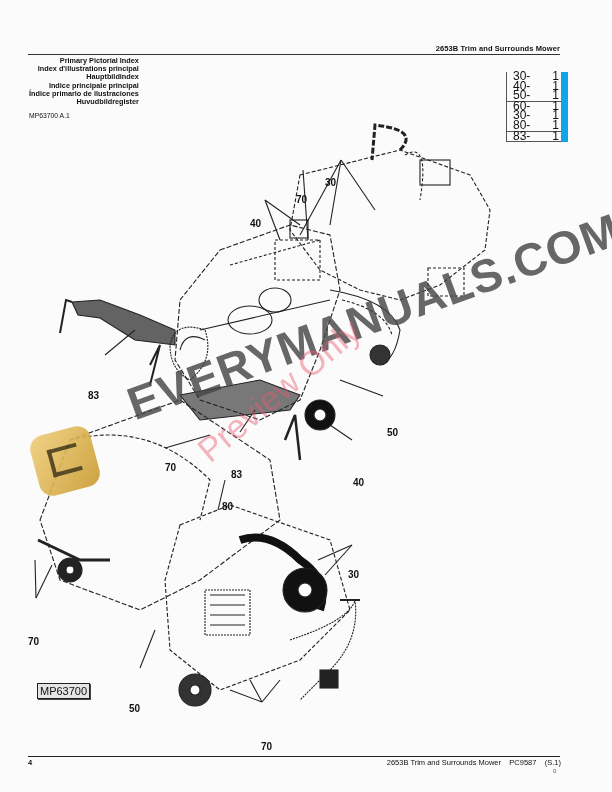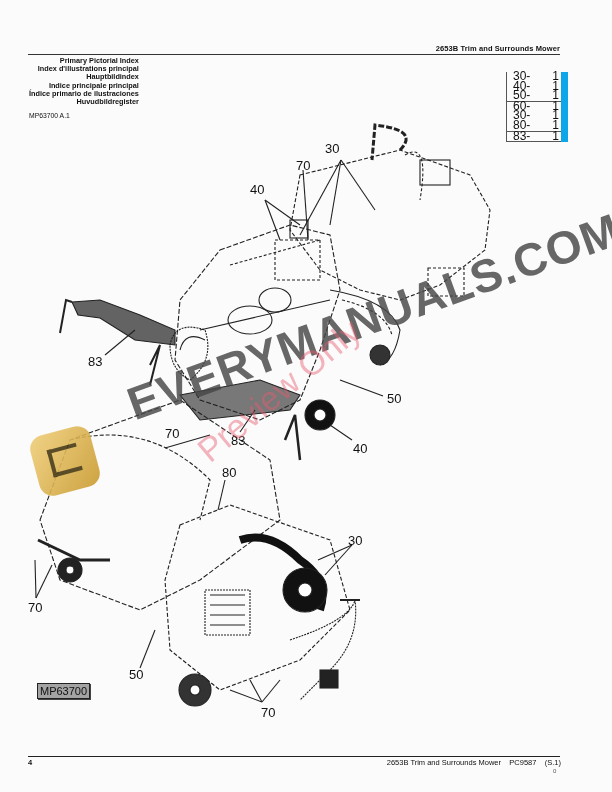--- a/index.html
+++ b/index.html
@@ -16,25 +16,25 @@
   .figure-ref { position: absolute; left: 29px; top: 112px; font-size: 6.8px; }
   .index-table {
     position: absolute; left: 506px; top: 72px; width: 54px; border-left: 1px solid #555; border-right: 7px solid #0ea5e9;
     font-size: 12px; line-height: 9.6px;
   }
   .index-group { border-bottom: 1px solid #555; }
   .index-group:first-child { border-top: 0; }
   .index-row { display: flex; justify-content: space-between; padding: 0 2px 0 6px; }
   .diagram { position: absolute; left: 0; top: 0; width: 612px; height: 792px; }
   .callout {
-    position: absolute; font-size: 13px; font-weight: normal; color: #111; font-family: "Liberation Sans", sans-serif;
+    position: absolute; font-size: 10px; font-weight: bold; color: #111; font-family: "Liberation Sans", sans-serif; margin-top: 36px;
   }
   .fig-box {
     position: absolute; left: 37px; top: 683px; border: 1px solid #222; padding: 1px 2px; font-size: 11px;
-    box-shadow: 1px 1px 0 #444; background: #a3a3a3;
+    box-shadow: 1px 1px 0 #444; background: #e5e5e5;
   }
   .footer-rule { position: absolute; left: 28px; top: 756px; width: 532px; height: 1px; background: #222; }
   .footer-page { position: absolute; left: 28px; top: 758px; font-size: 7.5px; font-weight: bold; }
   .footer-right { position: absolute; right: 51px; top: 758px; font-size: 7.5px; white-space: pre; padding-left: 13px; }
   .footer-sub { position: absolute; left: 553px; top: 768px; font-size: 6px; color: #555; }
   .wm-text {
     position: absolute; left: 120px; top: 380px; font-size: 46px; font-weight: bold; color: rgba(70,70,70,0.82);
     transform: rotate(-20deg); transform-origin: left top; white-space: nowrap; letter-spacing: 1px;
     font-family: "Liberation Sans", sans-serif;
   }

